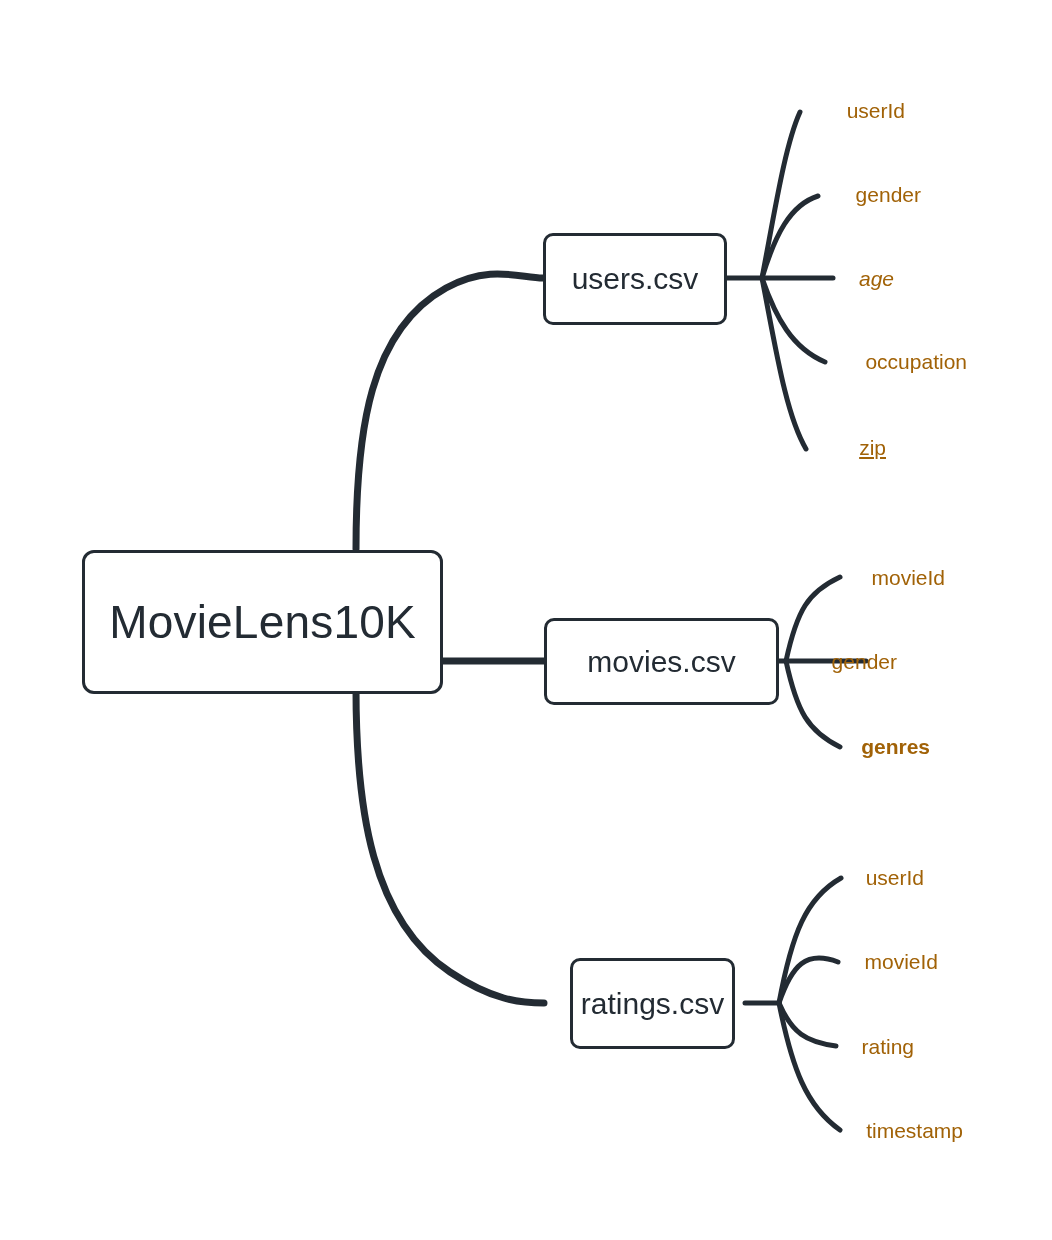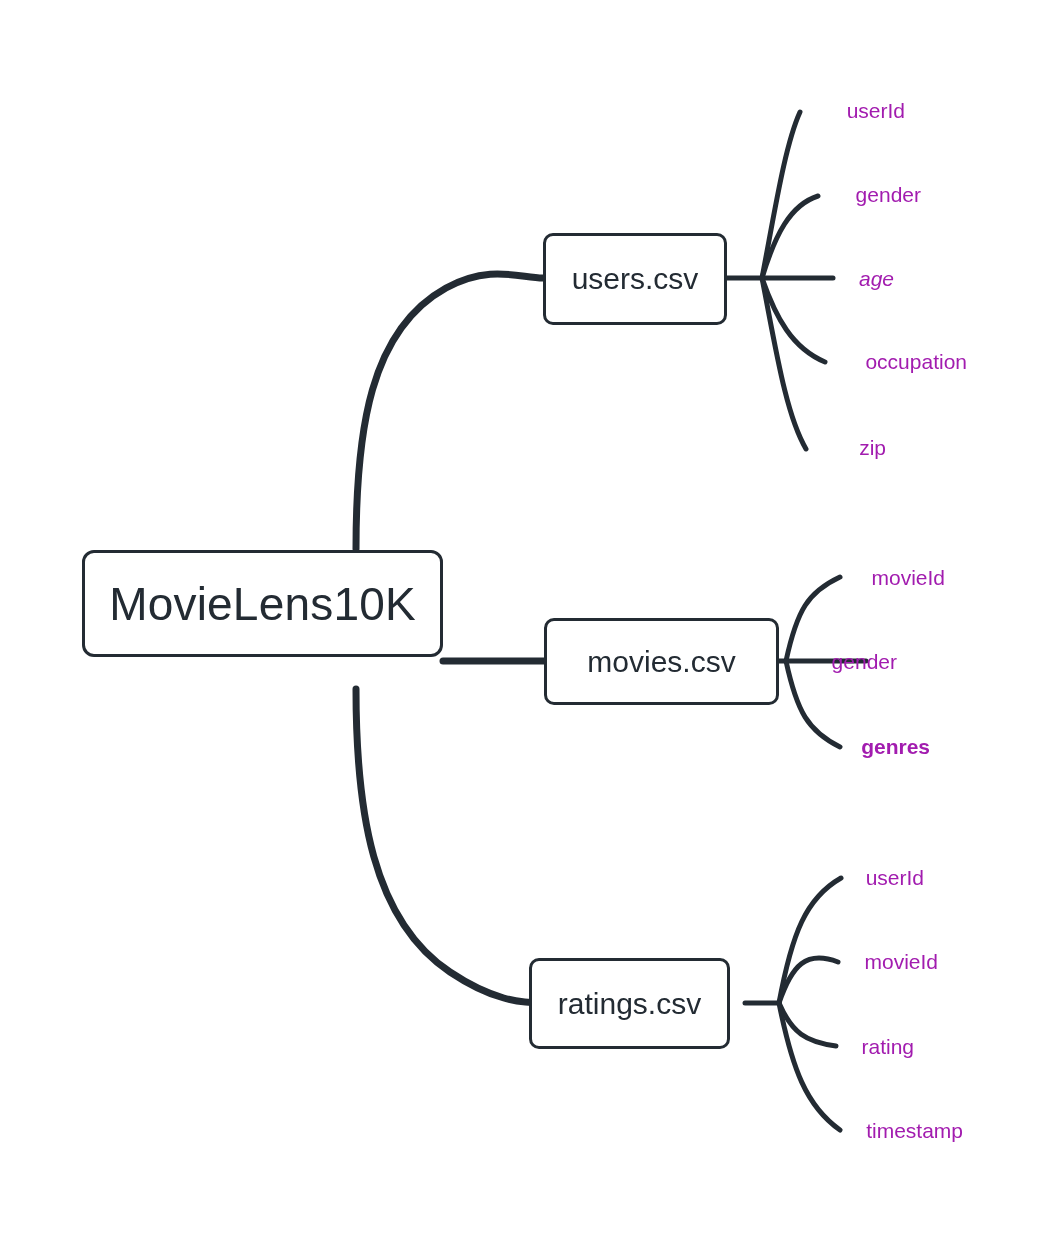--- a/index.html
+++ b/index.html
@@ -57,21 +57,21 @@
     font-size: 30px;
     text-align: right;
   }
   .leaf-label {
     position: absolute;
     font-size: 21px;
     line-height: 1;
     white-space: nowrap;
     text-align: right;
     z-index: 3;
-    color: #a21caf;
+    color: #a16207;
   }
 </style>
 </head>
 <body>
 
 <div id="mindmap-root">
 
   <svg id="edge-layer" viewBox="0 0 1052 1240" width="1052" height="1240" xmlns="http://www.w3.org/2000/svg" aria-hidden="true">
     <g fill="none" stroke="#232b33" stroke-width="6" stroke-linecap="round">
 
@@ -98,41 +98,41 @@
       <path d="M 745 1003 L 779 1003" stroke-width="5"></path>
 
       <path d="M 779 1003 C 792 933 806 898 841 878" stroke-width="5"></path>
       <path d="M 779 1003 C 792 965 806 950 838 962" stroke-width="5"></path>
       <path d="M 779 1003 C 792 1033 806 1042 836 1046" stroke-width="5"></path>
       <path d="M 779 1003 C 792 1068 806 1106 840 1130" stroke-width="5"></path>
 
     </g>
   </svg>
 
-  <div class="node-box root" style="left:82px; top:550px; width:361px; height:107px;">
+  <div class="node-box root" style="left:82px; top:550px; width:361px; height:144px;">
     <span class="node-label root-label">MovieLens10K</span>
   </div>
 
   <div class="node-box" style="left:543px; top:233px; width:184px; height:92px;">
     <span class="node-label branch-label">users.csv</span>
   </div>
 
   <div class="node-box" style="left:544px; top:618px; width:235px; height:87px;">
     <span class="node-label branch-label">movies.csv</span>
   </div>
 
-  <div class="node-box" style="left:529px; top:958px; width:201px; height:91px;">
+  <div class="node-box" style="left:570px; top:958px; width:165px; height:91px;">
     <span class="node-label branch-label">ratings.csv</span>
   </div>
 
   <div class="leaf-label" style="right:147px; top:100px;">userId</div>
   <div class="leaf-label" style="right:131px; top:184px;margin-left:27px;">gender</div>
   <div class="leaf-label" style="right:158px; top:268px;font-style:italic;">age</div>
   <div class="leaf-label" style="right:85px; top:351px;">occupation</div>
-  <div class="leaf-label" style="right:166px; top:437px;">zip</div>
+  <div class="leaf-label" style="right:166px; top:437px;text-decoration:underline;">zip</div>
 
   <div class="leaf-label" style="right:107px; top:567px;">movieId</div>
   <div class="leaf-label" style="right:155px; top:651px;">gender</div>
   <div class="leaf-label" style="right:122px; top:736px;font-weight:bold;">genres</div>
 
   <div class="leaf-label" style="right:128px; top:867px;">userId</div>
   <div class="leaf-label" style="right:114px; top:951px;">movieId</div>
   <div class="leaf-label" style="right:138px; top:1036px;">rating</div>
   <div class="leaf-label" style="right:89px; top:1120px;">timestamp</div>
 

